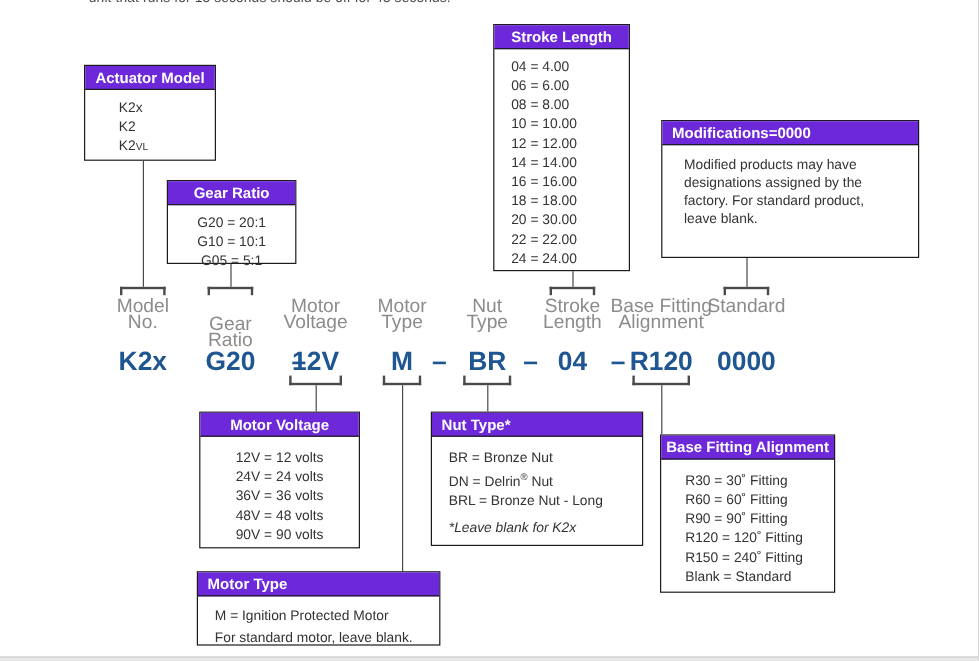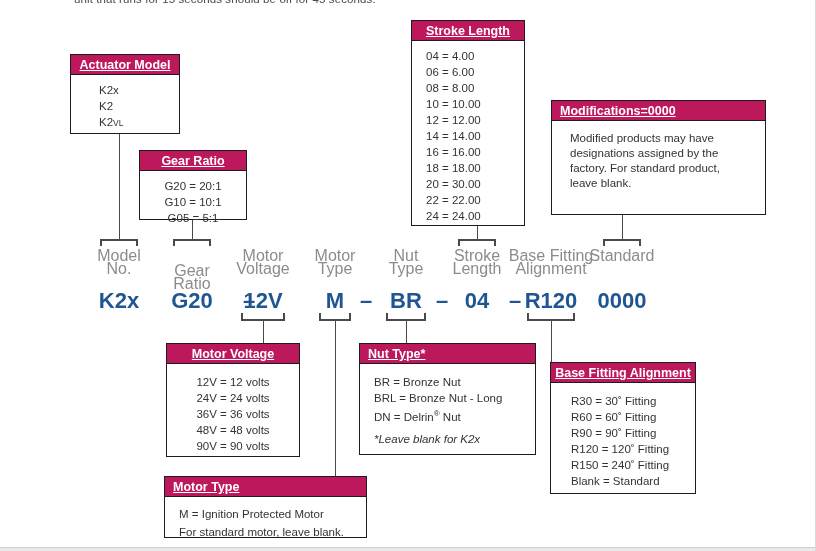--- a/index.html
+++ b/index.html
@@ -44,32 +44,31 @@
   }
 
   
   .box {
     position: absolute;
     border: 1px solid #1c1c1c;
     background: #ffffff;
     box-sizing: border-box;
   }
   .box-header {
-    background: #be185d;
+    background: #6d28d9;
     color: #ffffff;
     font-weight: bold;
     font-size: 12.5px;
     line-height: 20px;
     height: 20px;
     padding: 0 8px;
     border-bottom: 1px solid #1c1c1c;
     box-sizing: border-box;
     white-space: nowrap;
     overflow: hidden;
-    text-decoration: underline;
   }
   .box-header.center { text-align: center; padding: 0 4px; }
   .box-header.left   { text-align: left; }
   .box-body {
     color: #333333;
     font-size: 11.5px;
     line-height: 16px;
     padding: 7px 10px 7px 10px;
     box-sizing: border-box;
   }
@@ -260,22 +259,22 @@
       <div class="row">36V = 36 volts</div>
       <div class="row">48V = 48 volts</div>
       <div class="row">90V = 90 volts</div>
     </div>
   </div>
 
   <div class="box" style="left:359px; top:343px; width:177px; height:112px;">
     <div class="box-header left">Nut Type*</div>
     <div class="box-body" style="padding-left:14px; padding-top:10px;">
       <div class="row">BR = Bronze Nut</div>
+      <div class="row">DN = Delrin<span class="sup">®</span> Nut</div>
       <div class="row">BRL = Bronze Nut - Long</div>
-      <div class="row">DN = Delrin<span class="sup">®</span> Nut</div>
       <div class="row" style="margin-top:6px;font-style:italic;">*Leave blank for K2x</div>
     </div>
   </div>
 
   <div class="box" style="left:550px; top:362px; width:146px; height:132px;">
     <div class="box-header center">Base Fitting Alignment</div>
     <div class="box-body" style="padding-left:20px; padding-top:10px;">
       <div class="row">R30 = 30˚ Fitting</div>
       <div class="row">R60 = 60˚ Fitting</div>
       <div class="row">R90 = 90˚ Fitting</div>

